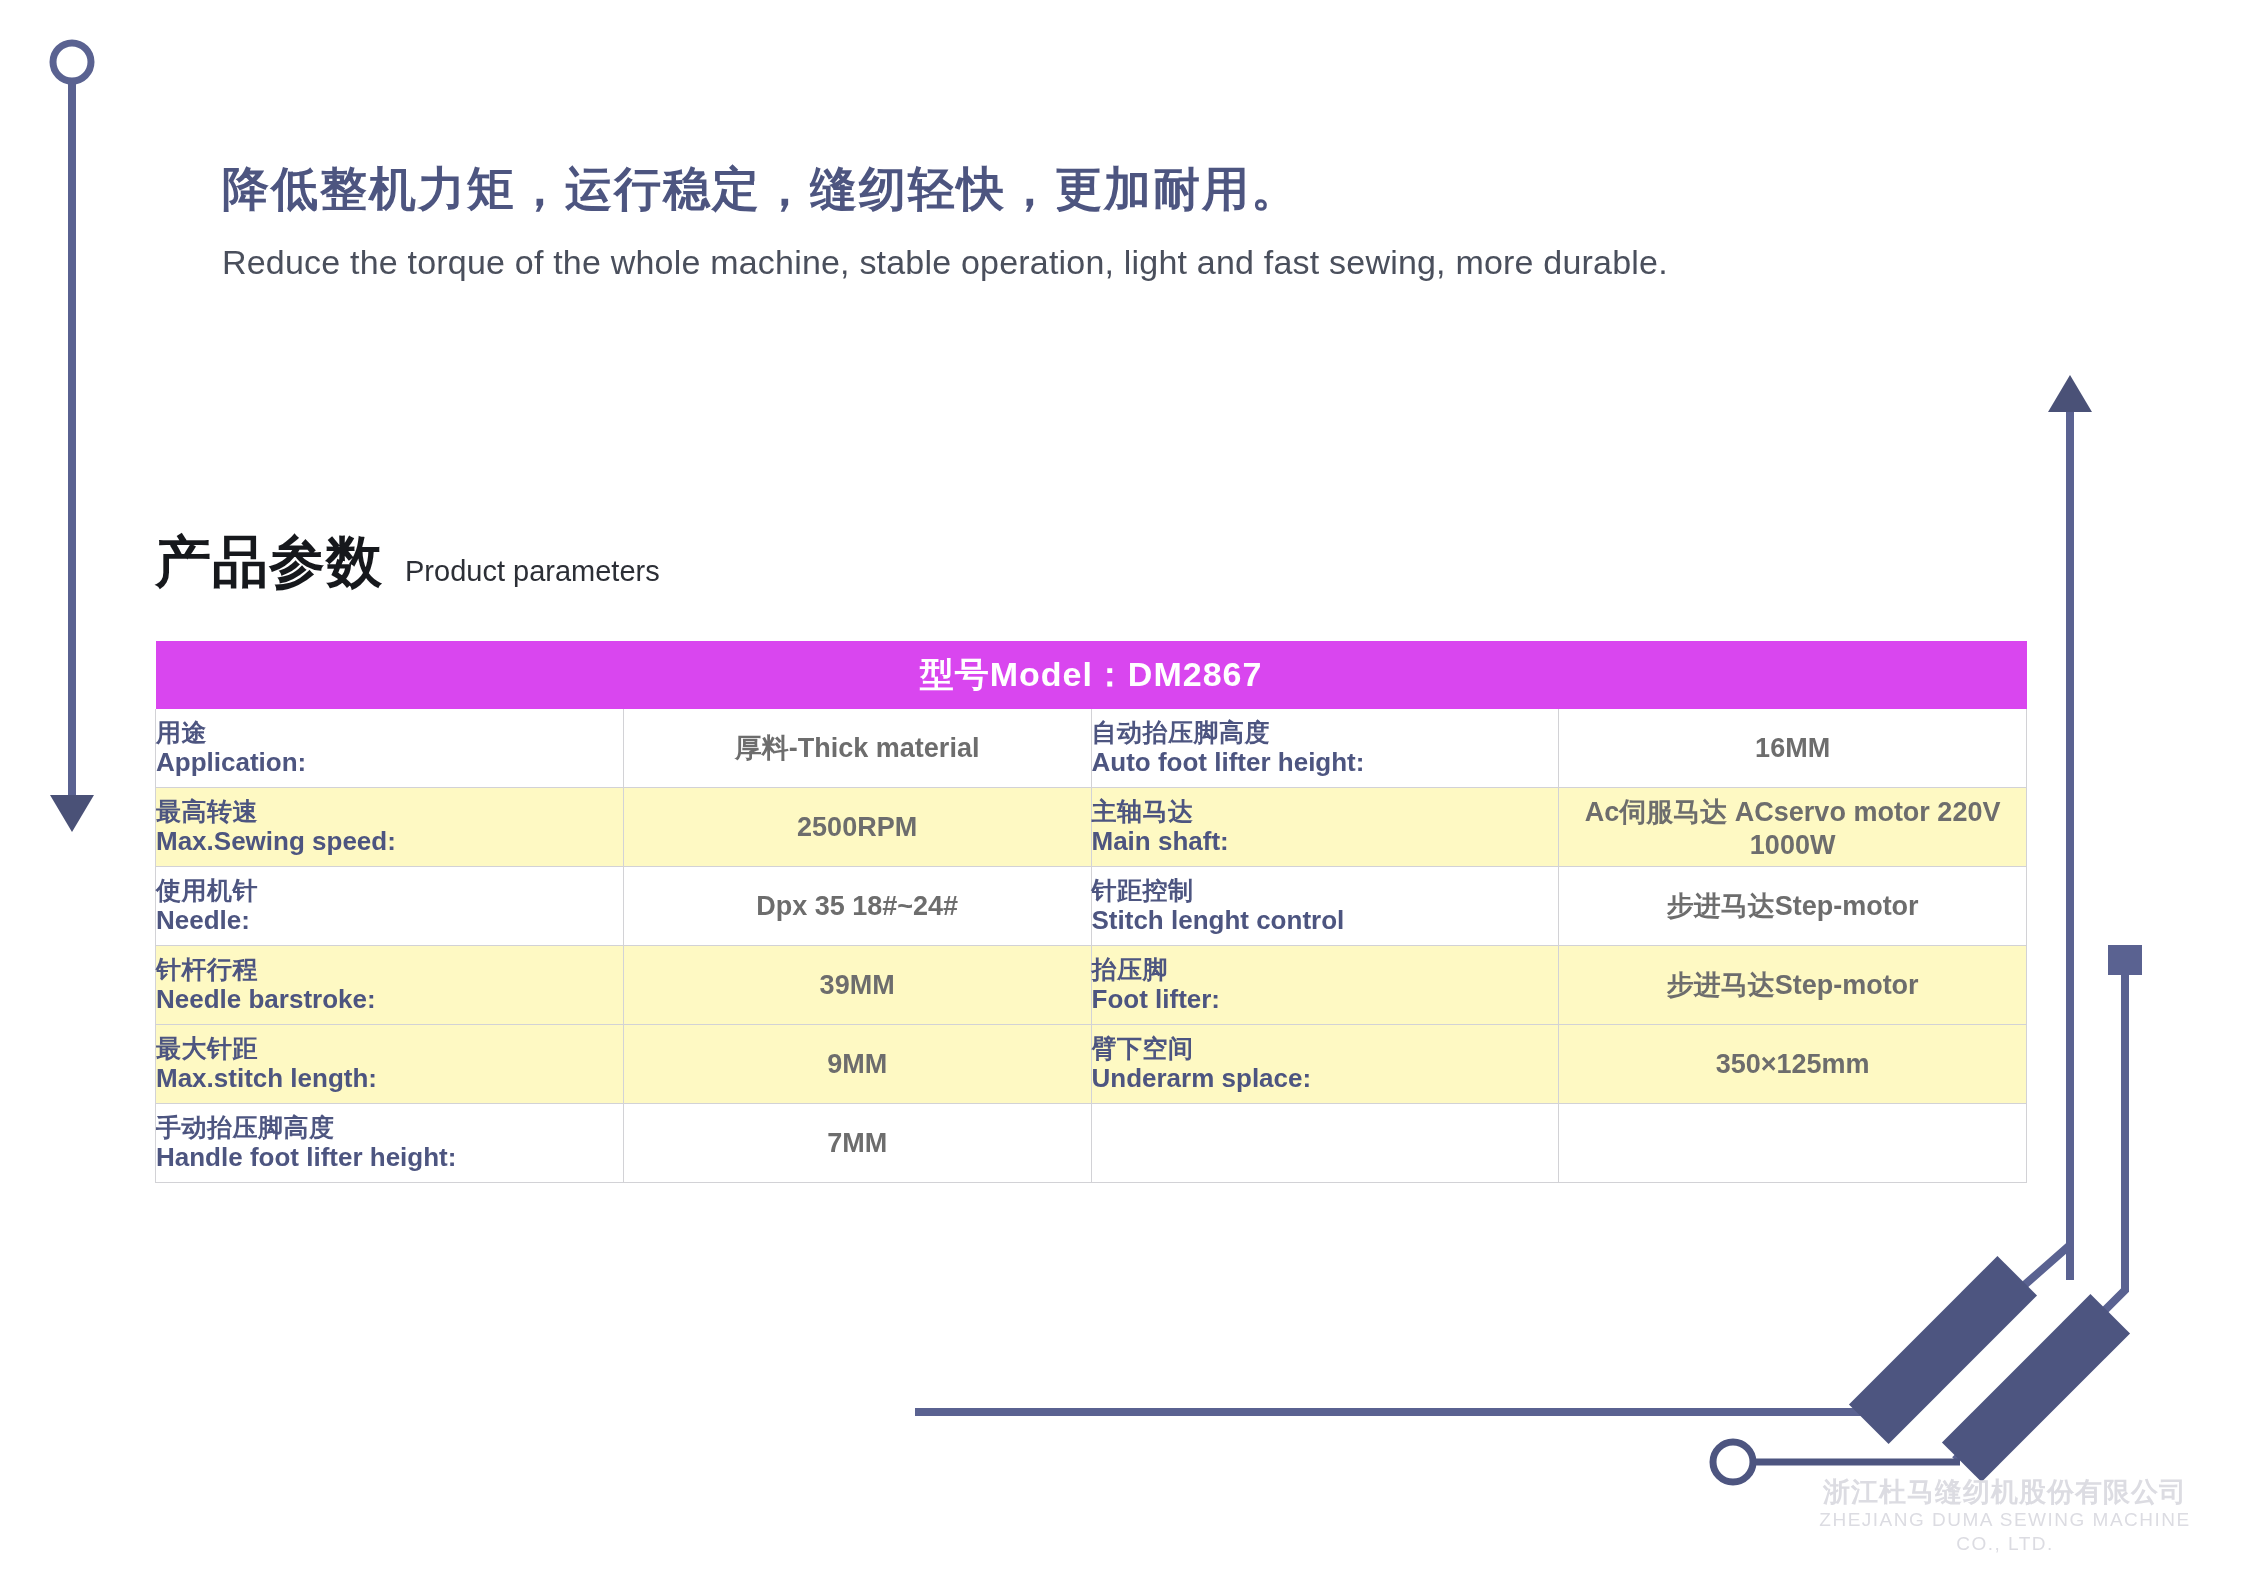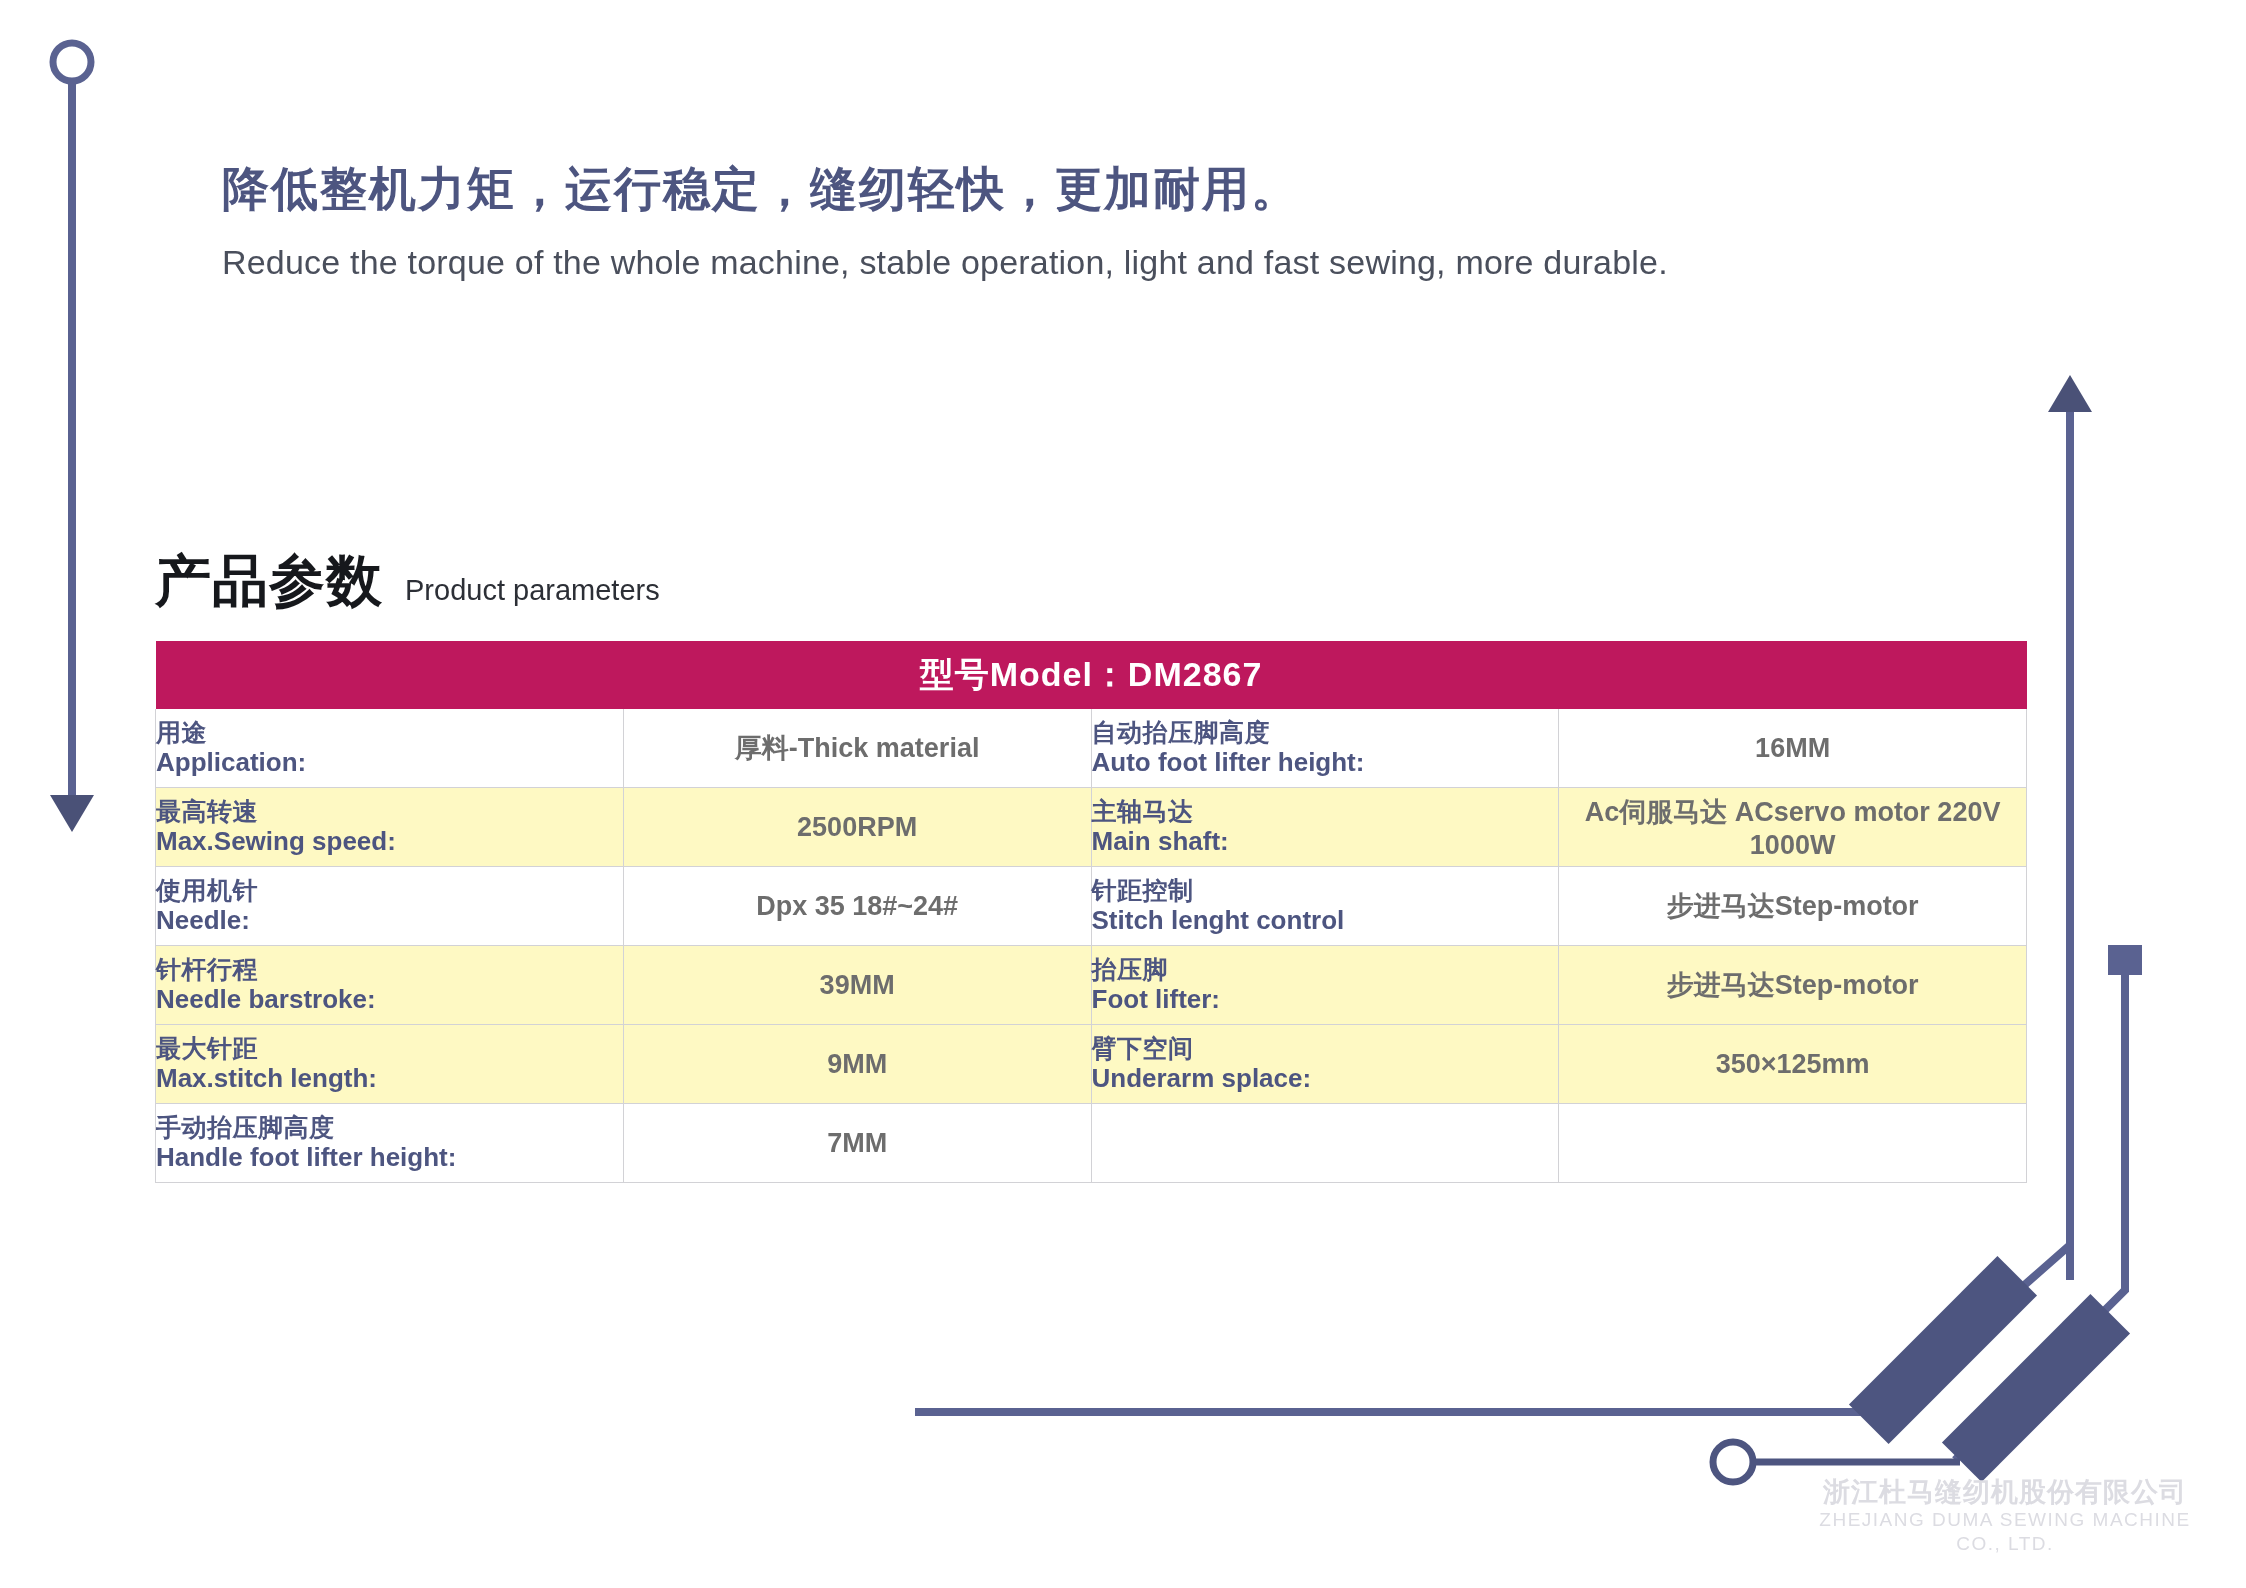--- a/index.html
+++ b/index.html
@@ -73,21 +73,21 @@
     font-size: 34px;
     color: #4a4f5c;
     letter-spacing: .2px;
     white-space: nowrap;
   }
 
   
   .section-heading {
     position: absolute;
     left: 155px;
-    top: 553px;
+    top: 534px;
     display: flex;
     align-items: flex-end;
     gap: 22px;
   }
   .section-cn {
     font-size: 56px;
     font-weight: bold;
     color: #16181c;
     line-height: 1;
     letter-spacing: 1px;
@@ -106,21 +106,21 @@
     top: 641px;
     width: 1872px;
     border-collapse: collapse;
     table-layout: fixed;
   }
   .spec-table td, .spec-table th {
     padding: 0;
     margin: 0;
   }
   .model-bar {
-    background: #be185d;
+    background: #d946ef;
     color: #ffffff;
     font-size: 34px;
     font-weight: bold;
     text-align: center;
     height: 68px;
     letter-spacing: 1px;
   }
   .row-white  { background: #ffffff; }
   .row-shade  { background: #fef9c3; border-radius: 8px; }
 

